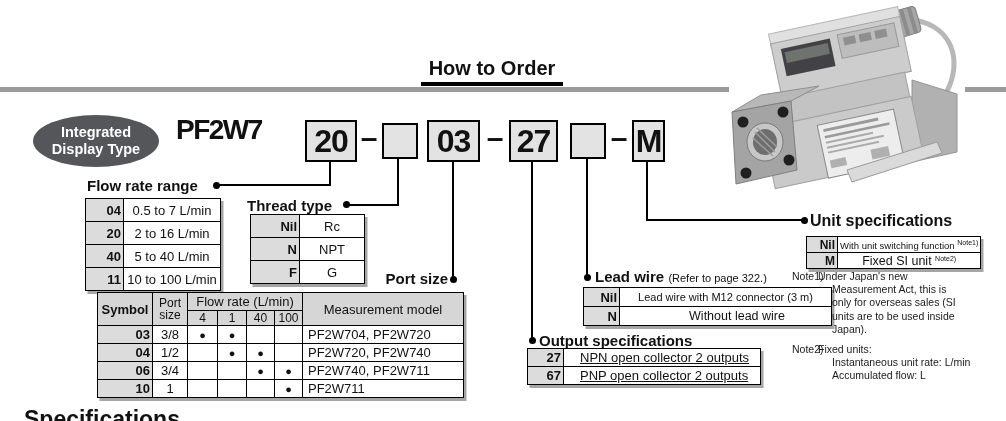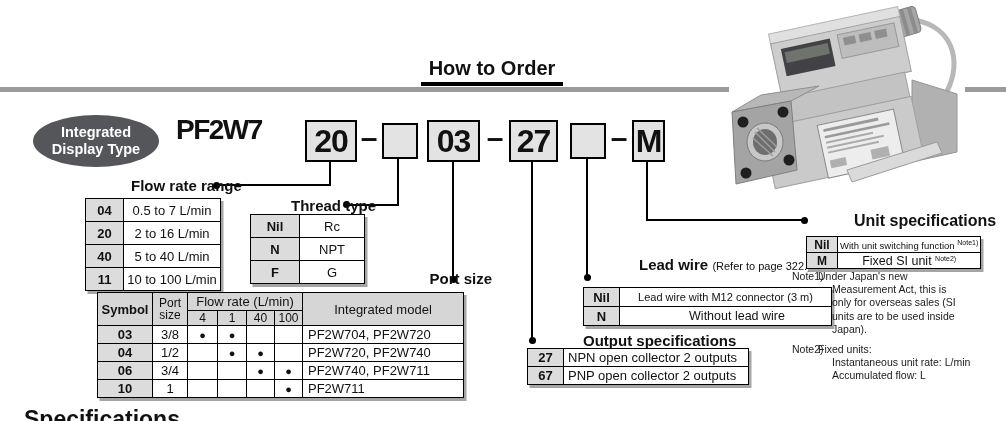--- a/index.html
+++ b/index.html
@@ -27,44 +27,44 @@
   #box-port{left:427px;top:120px;width:53px;height:42px;}
   #dash-2{left:483px;}
   #box-output{left:509px;top:120px;width:49px;height:42px;}
   #box-lead{left:570px;top:123px;width:36px;height:36px;}
   #dash-3{left:607px;}
   #box-unit{left:632px;top:120px;width:33px;height:42px;}
   
   .line{position:absolute;background:#000;}
   .dot{position:absolute;width:7px;height:7px;border-radius:50%;background:#000;}
   
-  .sec-label{position:absolute;font-weight:bold;font-size:15px;white-space:nowrap;z-index:2;margin-left:44px;}
+  .sec-label{position:absolute;font-weight:bold;font-size:15px;white-space:nowrap;z-index:2;}
   .sec-label .ref{font-weight:normal;font-size:11px;}
   
   .spec-table{position:absolute;border-collapse:collapse;table-layout:fixed;background:#fff;
               font-size:13px;box-shadow:2.5px 3px 0 #a5a5a5;z-index:2;}
   .spec-table td{border:1px solid #000;text-align:center;padding:0 2px;overflow:hidden;white-space:nowrap;}
-  .spec-table .code{background:#dcdcdc;font-weight:bold;}
+  .spec-table .code{background:#dcdcdc;font-weight:bold;text-align:right;}
   .spec-table .hdr{background:#d6d6d6;}
   .spec-table .bold{font-weight:bold;}
   .spec-table .left{text-align:left;padding-left:5px;}
   #flow-table{left:85px;top:198px;}   #flow-table td{height:22px;}
   #flow-table .c1{width:33px;} #flow-table .c2{width:92px;}
   #thread-table{left:250px;top:214px;} #thread-table td{height:22px;}
   #thread-table .c1{width:44px;} #thread-table .c2{width:60px;}
   #port-table{left:97px;top:292px;font-size:13px;}
   #port-table td{height:17px;}
   #port-table .subhdr td{height:12px;font-size:12px;}
   #port-table .portsize{font-size:12px;line-height:1.02;}
   #port-table .dotcell{font-size:11px;}
   #lead-table{left:583px;top:287px;} #lead-table td{height:18px;}
   #lead-table .c1{width:31px;} #lead-table .c2{width:184px;font-size:11px;margin-left:8px;}
   #lead-table tr:last-child .c2{font-size:12.5px;padding-left:25px;}
   #output-table{left:527px;top:348px;} #output-table td{height:17px;}
-  #output-table .c1{width:31px;} #output-table .c2{width:178px;text-align:left;padding-left:4px;font-size:13px;}
+  #output-table .c1{width:31px;} #output-table .c2{width:178px;text-align:left;padding-left:16px;font-size:13px;text-decoration:underline;}
   #unit-table{left:806px;top:236px;} #unit-table td{height:15px;}
   #unit-table .c1{width:26px;font-size:12px;} #unit-table .c2{width:137px;}
   #unit-table .r1 .c2{font-size:9.5px;}
   #unit-table .r2 .c2{font-size:12.5px;}
   #unit-table sup{font-size:7px;vertical-align:4px;}
   
   .notes{position:absolute;left:792px;top:270px;width:214px;font-size:10.5px;line-height:13.2px;
          color:#1a1a1a;white-space:nowrap;z-index:2;}
   .note-first{display:flex;}
   .note-label{width:26px;flex:0 0 26px;}
@@ -168,21 +168,21 @@
   <div class="dot" style="left:529px;top:337px;"></div>
   <div class="line" style="left:586px;top:158px;width:2px;height:118px;"></div>
   <div class="dot" style="left:584px;top:274px;"></div>
   <div class="line" style="left:646px;top:161px;width:2px;height:60px;"></div>
   <div class="line" style="left:646px;top:219px;width:159px;height:2px;"></div>
   <div class="dot" style="left:801px;top:217px;"></div>
 
   <div class="sec-label" style="left:87px;top:177px;">Flow rate range</div>
   <div class="sec-label" style="left:247px;top:197px;">Thread type</div>
   <div class="sec-label" style="left:370px;top:270px;width:78px;text-align:right;">Port size</div>
-  <div class="sec-label" style="left:595px;top:256px;"><span>Lead wire</span> <span class="ref">(Refer to page 322.)</span></div>
+  <div class="sec-label" style="left:595px;top:268px;"><span>Lead wire</span> <span class="ref">(Refer to page 322.)</span></div>
   <div class="sec-label" style="left:539px;top:332px;">Output specifications</div>
   <div class="sec-label" style="left:810px;top:212px;font-size:16px;">Unit specifications</div>
 
   <table class="spec-table" id="flow-table">
     <tbody>
         <tr>
           <td class="code c1">04</td>
           <td class="c2">0.5 to 7 L/min</td>
         </tr>
     <tr>
@@ -225,21 +225,21 @@
         <col style="width:29px">
         <col style="width:28px">
         <col style="width:28px">
         <col style="width:161px">
       </colgroup>
     <tbody>
         <tr>
       <td class="hdr bold" rowspan="2">Symbol</td>
       <td class="hdr portsize" rowspan="2"><span>Port</span><br><span>size</span></td>
       <td class="hdr" colspan="4">Flow rate (L/min)</td>
-      <td class="hdr" rowspan="2">Integrated model</td>
+      <td class="hdr" rowspan="2">Measurement model</td>
     </tr>
     <tr class="subhdr">
       <td class="hdr">4</td>
       <td class="hdr">1</td>
       <td class="hdr">40</td>
       <td class="hdr">100</td>
     </tr>
     <tr>
       <td class="code">03</td>
       <td>3/8</td>

